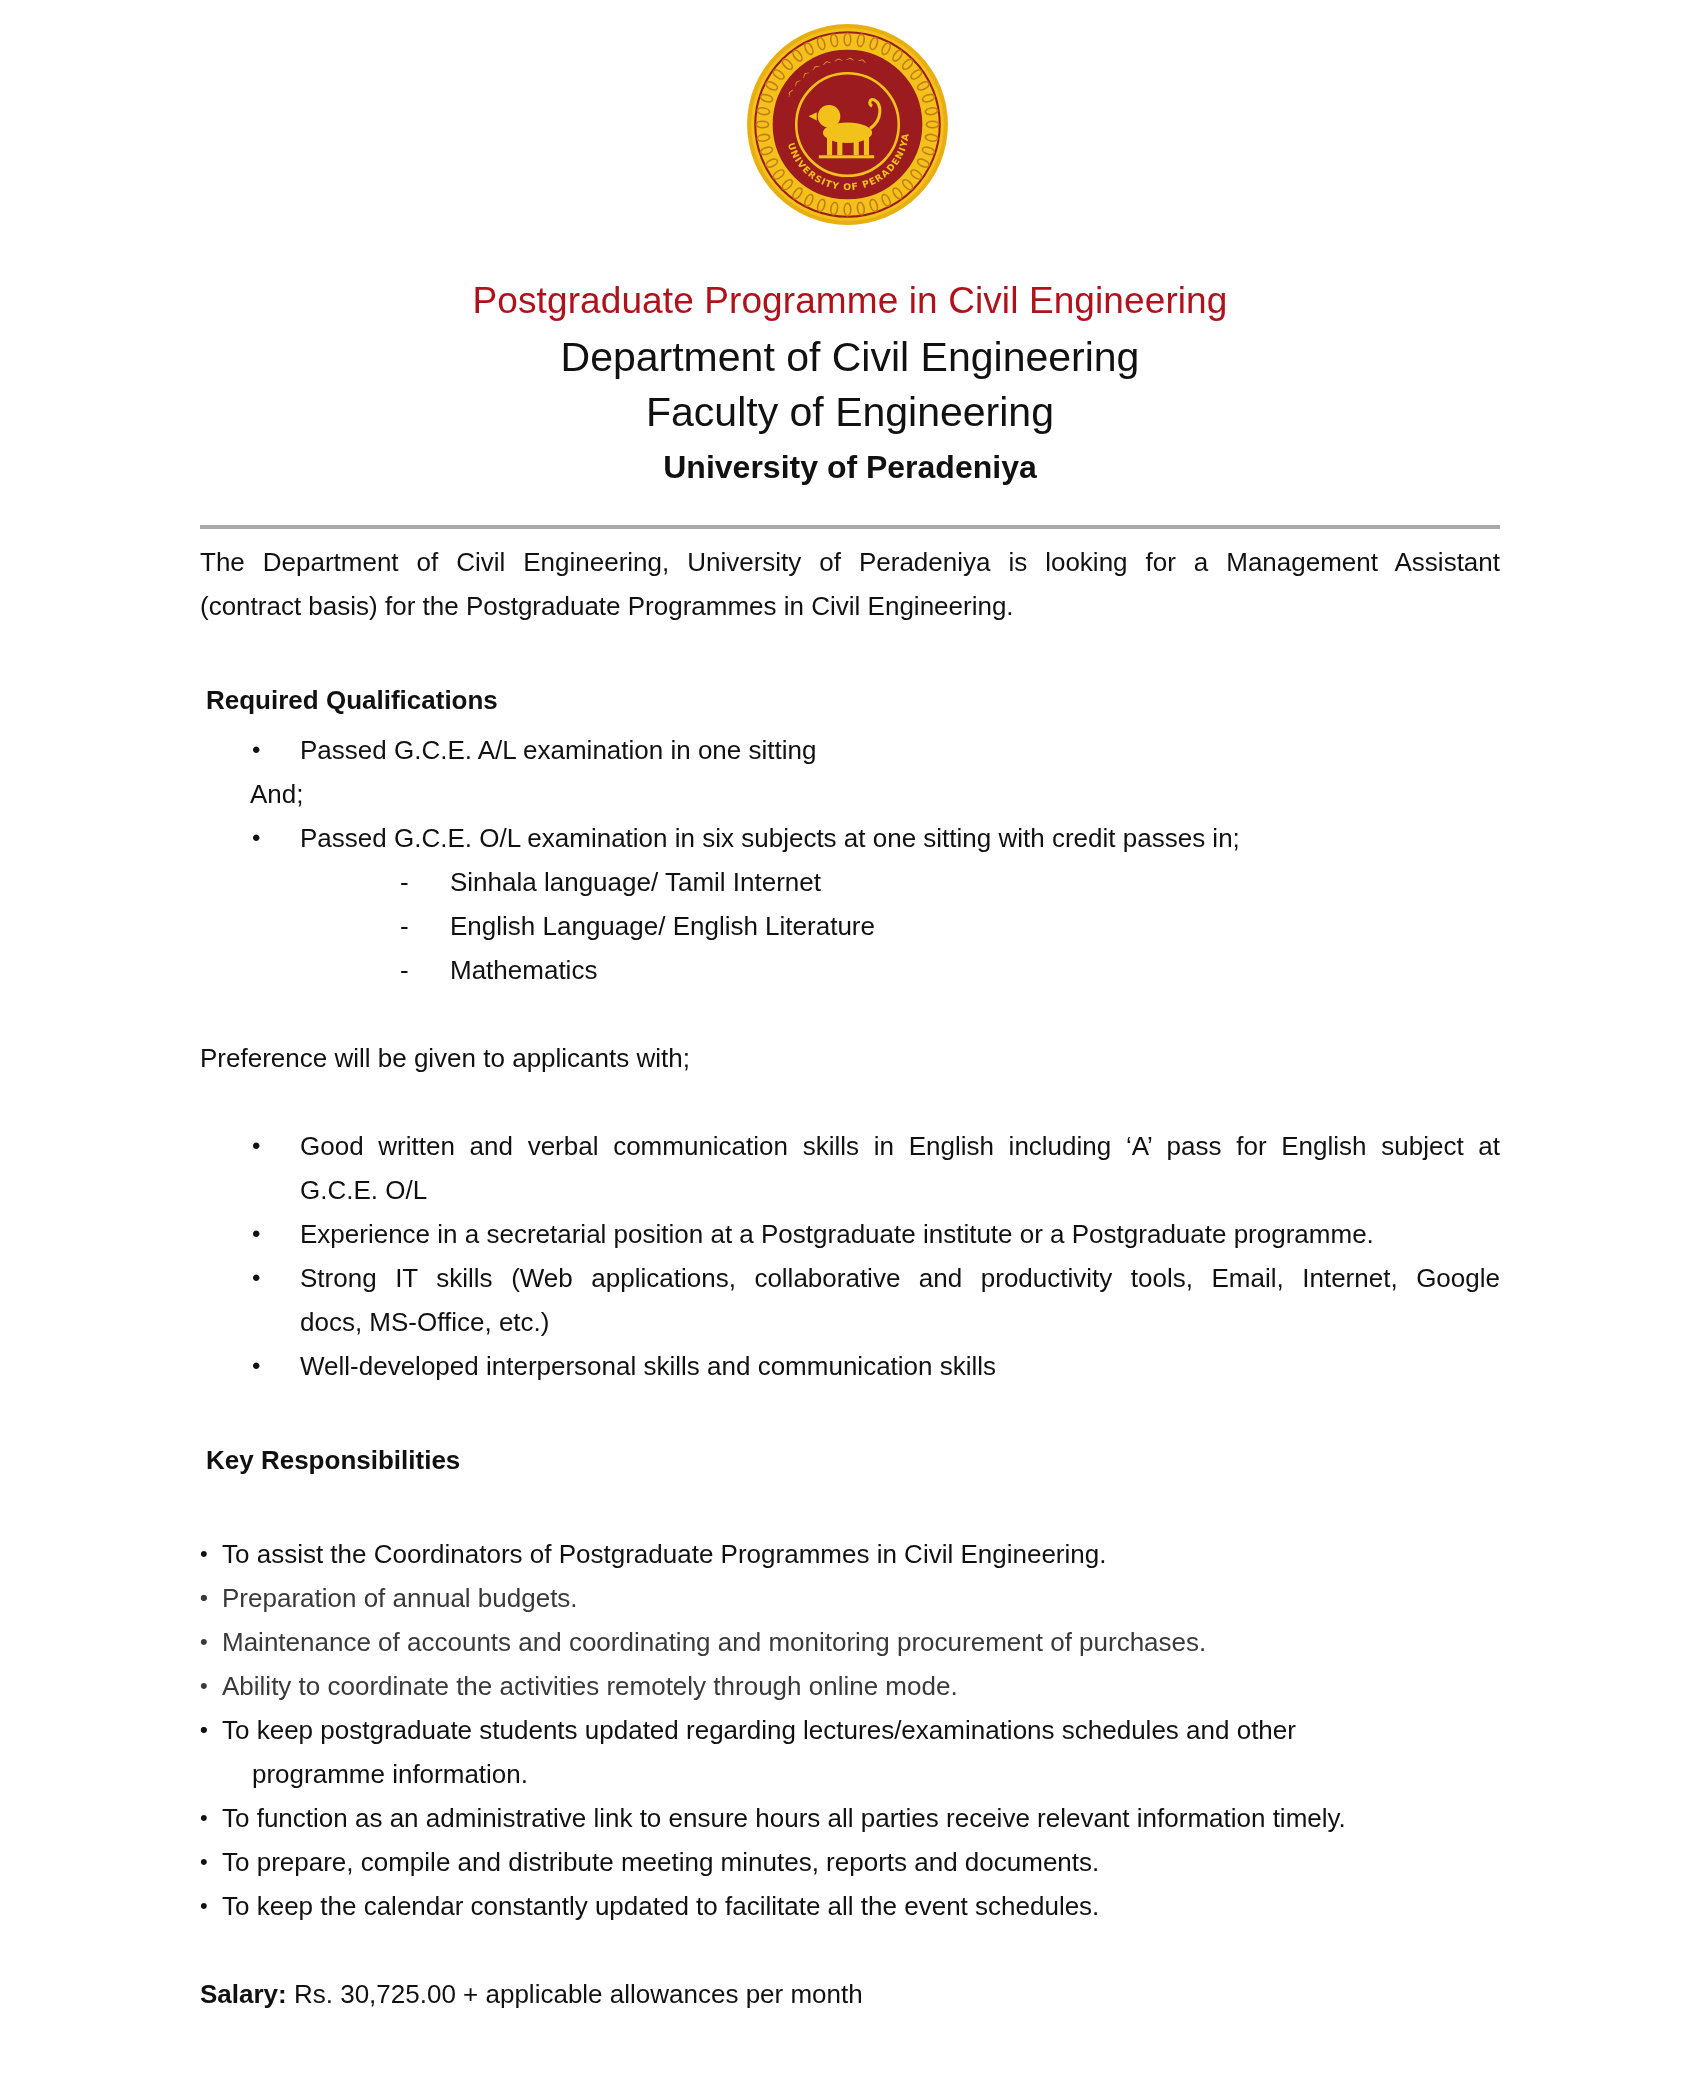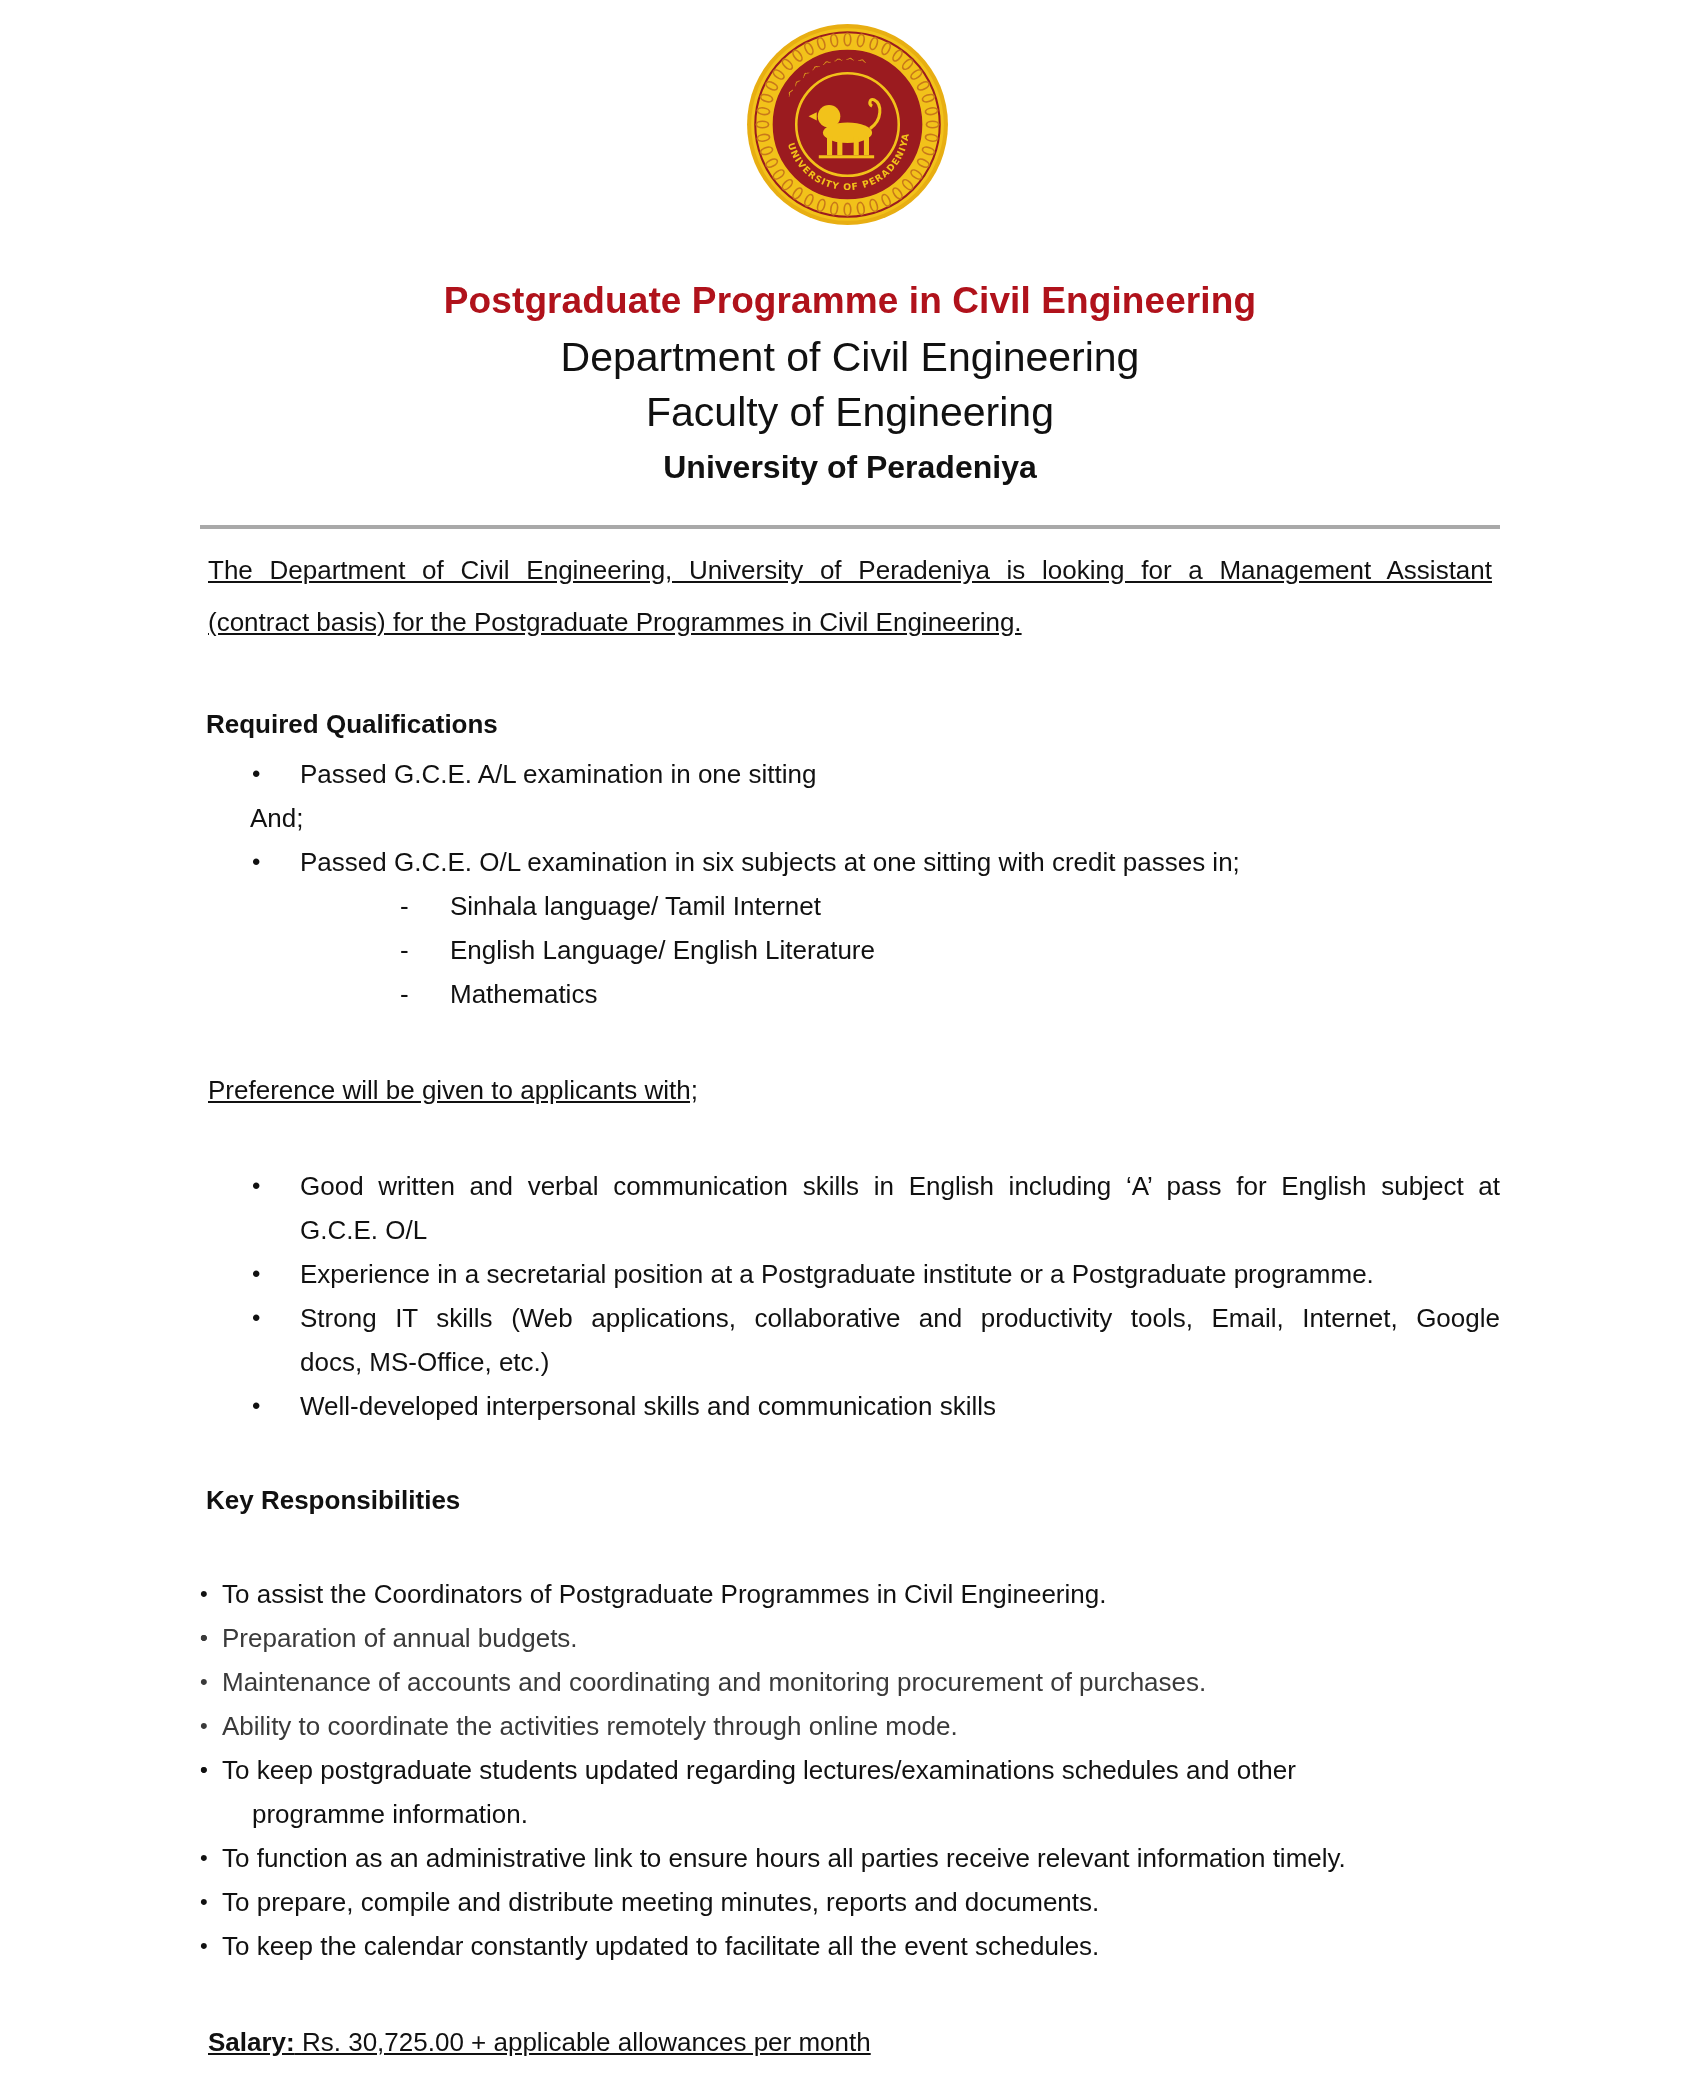--- a/index.html
+++ b/index.html
@@ -4,28 +4,28 @@
 <style>
   html, body { margin: 0; padding: 0; background: #ffffff; }
   body { width: 1700px; height: 2090px; position: relative; overflow: hidden;
          font-family: "Liberation Sans", "DejaVu Sans", sans-serif; color: #111111; }
   .page { position: absolute; left: 0; top: 0; width: 1700px; height: 2090px; }
 
   .logo-wrap { position: absolute; left: 745px; top: 22px; width: 205px; height: 205px; }
   .logo-wrap svg { width: 205px; height: 205px; display: block; }
 
   .header { position: absolute; left: 0; top: 272px; width: 1700px; text-align: center; }
-  .header .title { font-size: 37px; font-weight: bold; color: #b0121b; line-height: 58px; letter-spacing: 0.1px; }
+  .header .title { font-size: 37px; font-weight: normal; color: #b0121b; line-height: 58px; letter-spacing: 0.1px; }
   .header .sub { font-size: 41px; line-height: 55px; color: #111; }
   .header .uni { font-size: 32px; font-weight: bold; line-height: 55px; color: #111; }
 
   .divider { position: absolute; left: 200px; top: 525px; width: 1300px; height: 4px; background: #a9a9a9; }
 
   .content { position: absolute; left: 200px; top: 540px; width: 1300px; font-size: 26px; line-height: 44px; }
-  .p { margin: 8px; text-decoration: underline; }
+  .p { margin: 0; }
   .justify-full { text-align: justify; text-align-last: justify; }
   .heading { font-weight: bold; margin: 6px; }
   .gap { height: 44px; }
 
   .b-row { position: relative; padding-left: 100px; }
   .b-row .dot { position: absolute; left: 52px; top: 0; font-size: 24px; }
   .and-row { padding-left: 50px; }
   .dash-row { position: relative; padding-left: 250px; }
   .dash-row .dash { position: absolute; left: 200px; top: 0; }
 

